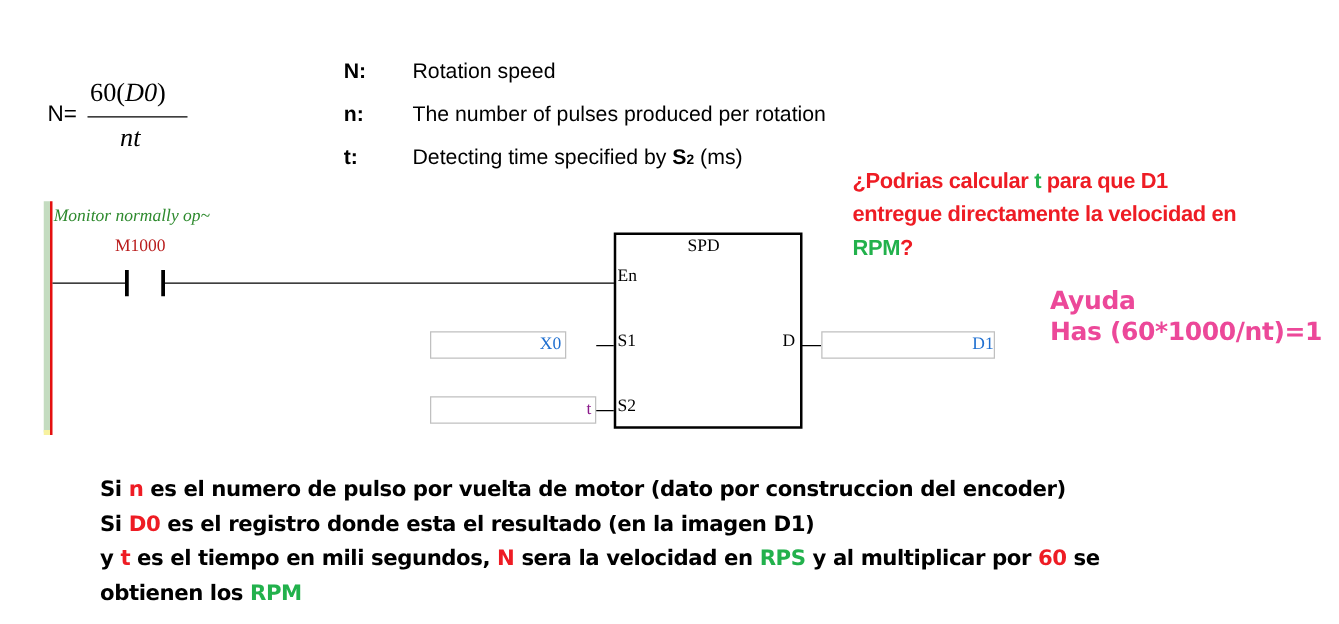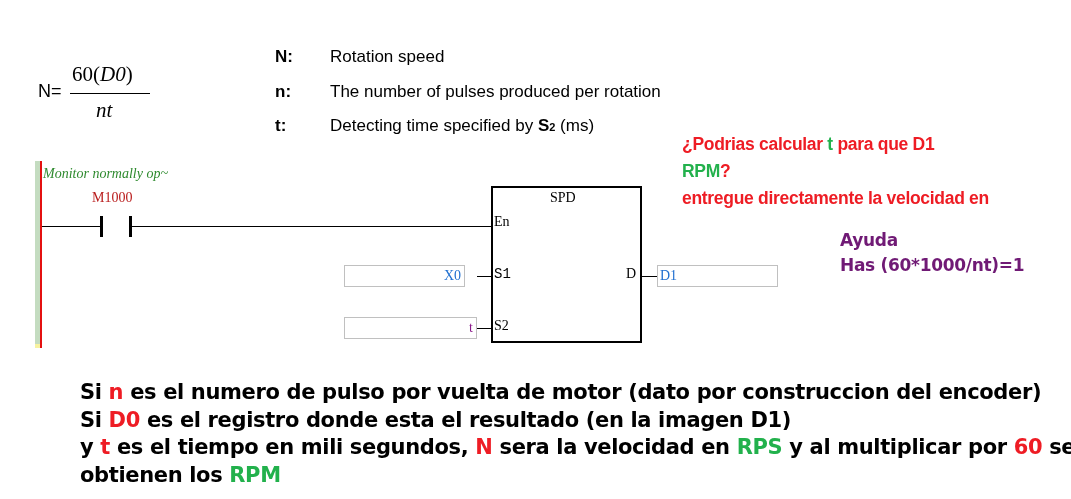--- a/index.html
+++ b/index.html
@@ -39,22 +39,22 @@
   .operand { border:1px solid #c0c0c0; background:#fff; height:22px; box-sizing:border-box; font-family:"Liberation Serif", serif; font-size:14px; line-height:20px; }
   .operand.right { text-align:right; padding-right:3px; }
   .operand.left { text-align:left; padding-left:2px; }
   .op-blue { color:#1f6fd0; }
   .op-purple { color:#8b1a8b; }
 
   
   .question { left:682px; top:131px; width:390px; font-family:Liberation Sans, sans-serif; font-weight:bold; font-size:17.5px; line-height:27px; color:#ee1c24; letter-spacing:-0.3px; }
   .green { color:#22b14c; }
   .red { color:#ee1c24; }
-  .help { left:840px; top:228px; font-family:"DejaVu Sans", sans-serif; font-weight:bold; font-size:17px; line-height:25px; color:#701a75; letter-spacing:-0.3px; }
-  .explain { left:80px; top:379px; width:990px; font-family:"DejaVu Sans", sans-serif; font-weight:bold; font-size:21px; line-height:27.5px; color:#000; letter-spacing:-0.35px; }
+  .help { left:840px; top:228px; font-family:"DejaVu Sans", sans-serif; font-weight:bold; font-size:20px; line-height:25px; color:#ec4899; letter-spacing:-0.3px; }
+  .explain { left:80px; top:379px; width:990px; font-family:"DejaVu Sans", sans-serif; font-weight:bold; font-size:17px; line-height:27.5px; color:#000; letter-spacing:-0.35px; }
   .explain div { white-space:nowrap; }
 </style>
 </head>
 <body>
 
 <div class="abs formula">
   <span class="f-lhs">N=</span>
   <span class="f-num"><span>60(</span><i>D0</i><span>)</span></span>
   <span class="f-bar"></span>
   <span class="f-den">nt</span>
@@ -81,35 +81,35 @@
 <div class="abs m-label">M1000</div>
 
 <div class="abs wire" style="left:42px; top:226px; width:59px;"></div>
 <div class="abs contact-bar" style="left:100px;"></div>
 <div class="abs contact-bar" style="left:129px;"></div>
 <div class="abs wire" style="left:132px; top:226px; width:360px;"></div>
 
 <div class="abs spd-box"></div>
 <div class="abs spd-title">SPD</div>
 <div class="abs pin" style="left:494px; top:214px;">En</div>
-<div class="abs pin" style="left:494px; top:266px;font-family:Liberation Mono, monospace;">S1</div>
+<div class="abs pin" style="left:494px; top:266px;">S1</div>
 <div class="abs pin" style="left:494px; top:318px;">S2</div>
 <div class="abs pin" style="left:626px; top:266px;">D</div>
 
-<div class="abs operand right op-blue" style="left:344px; top:265px; width:121px;">X0</div>
+<div class="abs operand right op-blue" style="left:344px; top:265px; width:109px;">X0</div>
 <div class="abs wire" style="left:477px; top:276px; width:14px;"></div>
 <div class="abs operand right op-purple" style="left:344px; top:317px; width:133px;">t</div>
 <div class="abs wire" style="left:477px; top:328px; width:14px;"></div>
 <div class="abs wire" style="left:640px; top:276px; width:17px;"></div>
-<div class="abs operand left op-blue" style="left:657px; top:265px; width:121px;">D1</div>
+<div class="abs operand left op-blue" style="left:657px; top:265px; width:139px;text-align:right;">D1</div>
 
 <div class="abs question">
   <div><span>¿Podrias calcular </span><span class="green">t</span><span> para que D1</span></div>
+  <div>entregue directamente la velocidad en</div>
   <div><span class="green">RPM</span><span>?</span></div>
-  <div>entregue directamente la velocidad en</div>
 </div>
 
 <div class="abs help">
   <div>Ayuda</div>
   <div>Has (60*1000/nt)=1</div>
 </div>
 
 <div class="abs explain">
   <div><span>Si </span><span class="red">n</span><span> es el numero de pulso por vuelta de motor (dato por construccion del encoder)</span></div>
   <div><span>Si </span><span class="red">D0</span><span> es el registro donde esta el resultado (en la imagen D1)</span></div>

